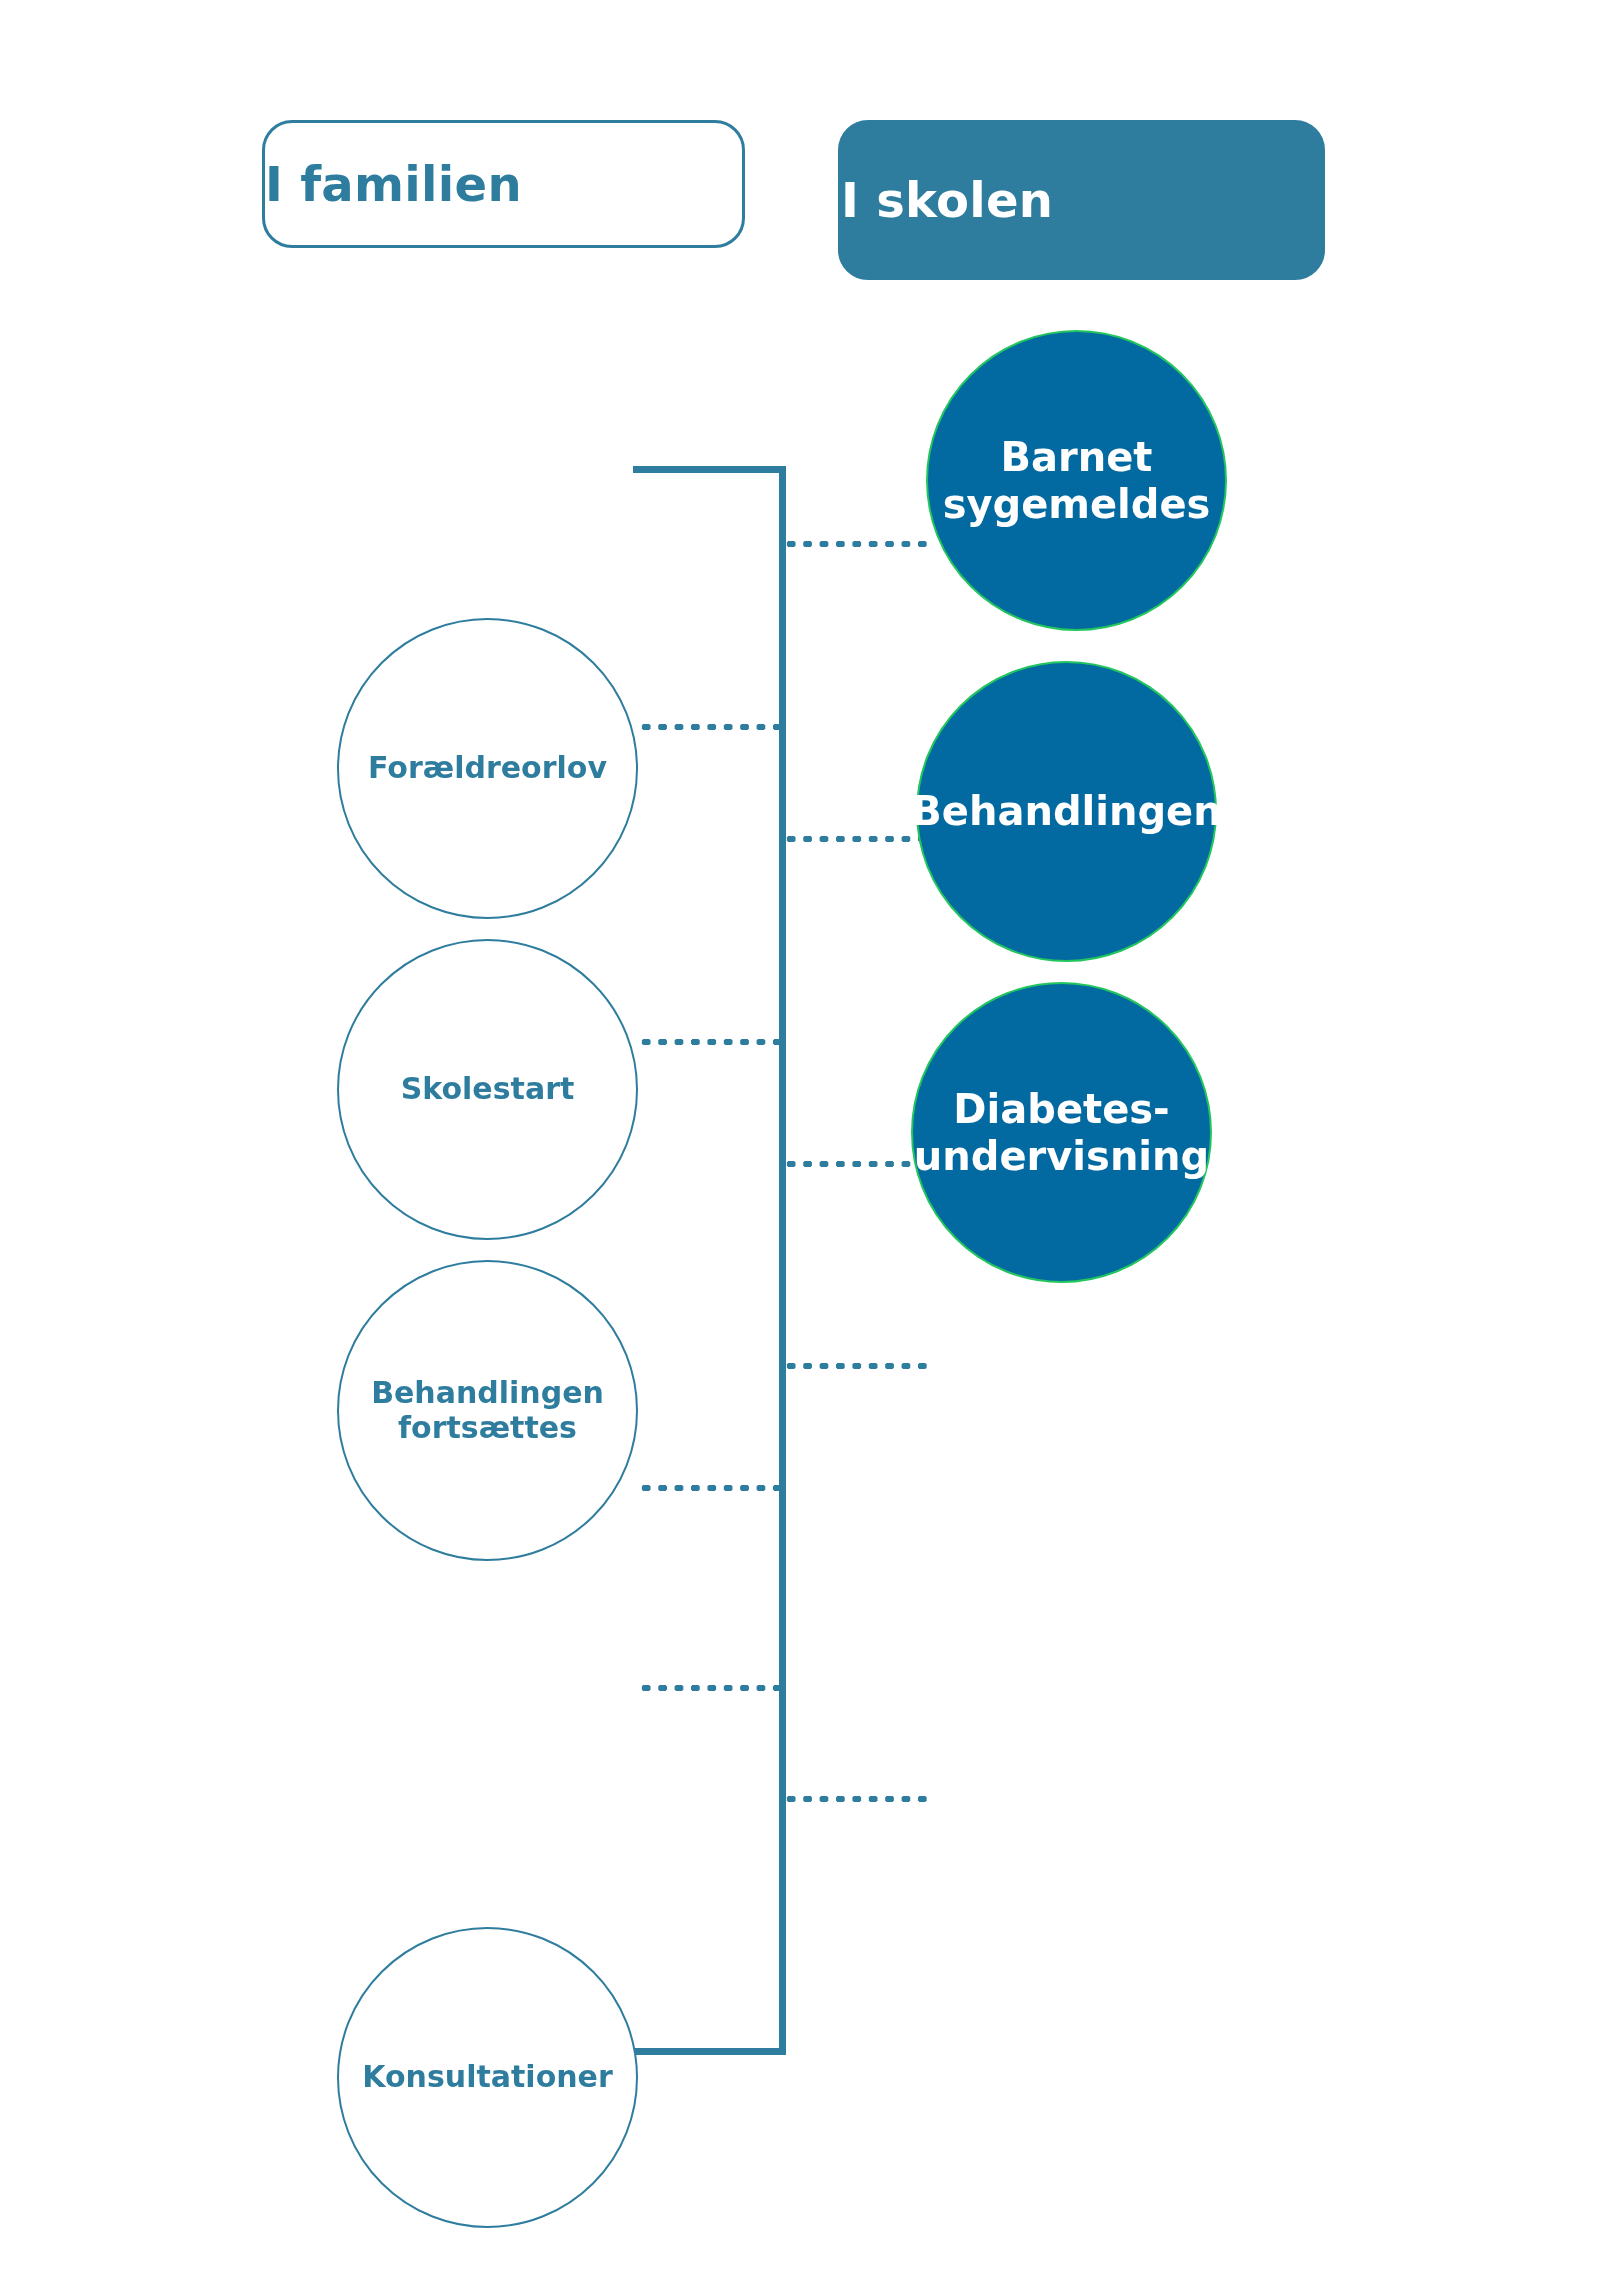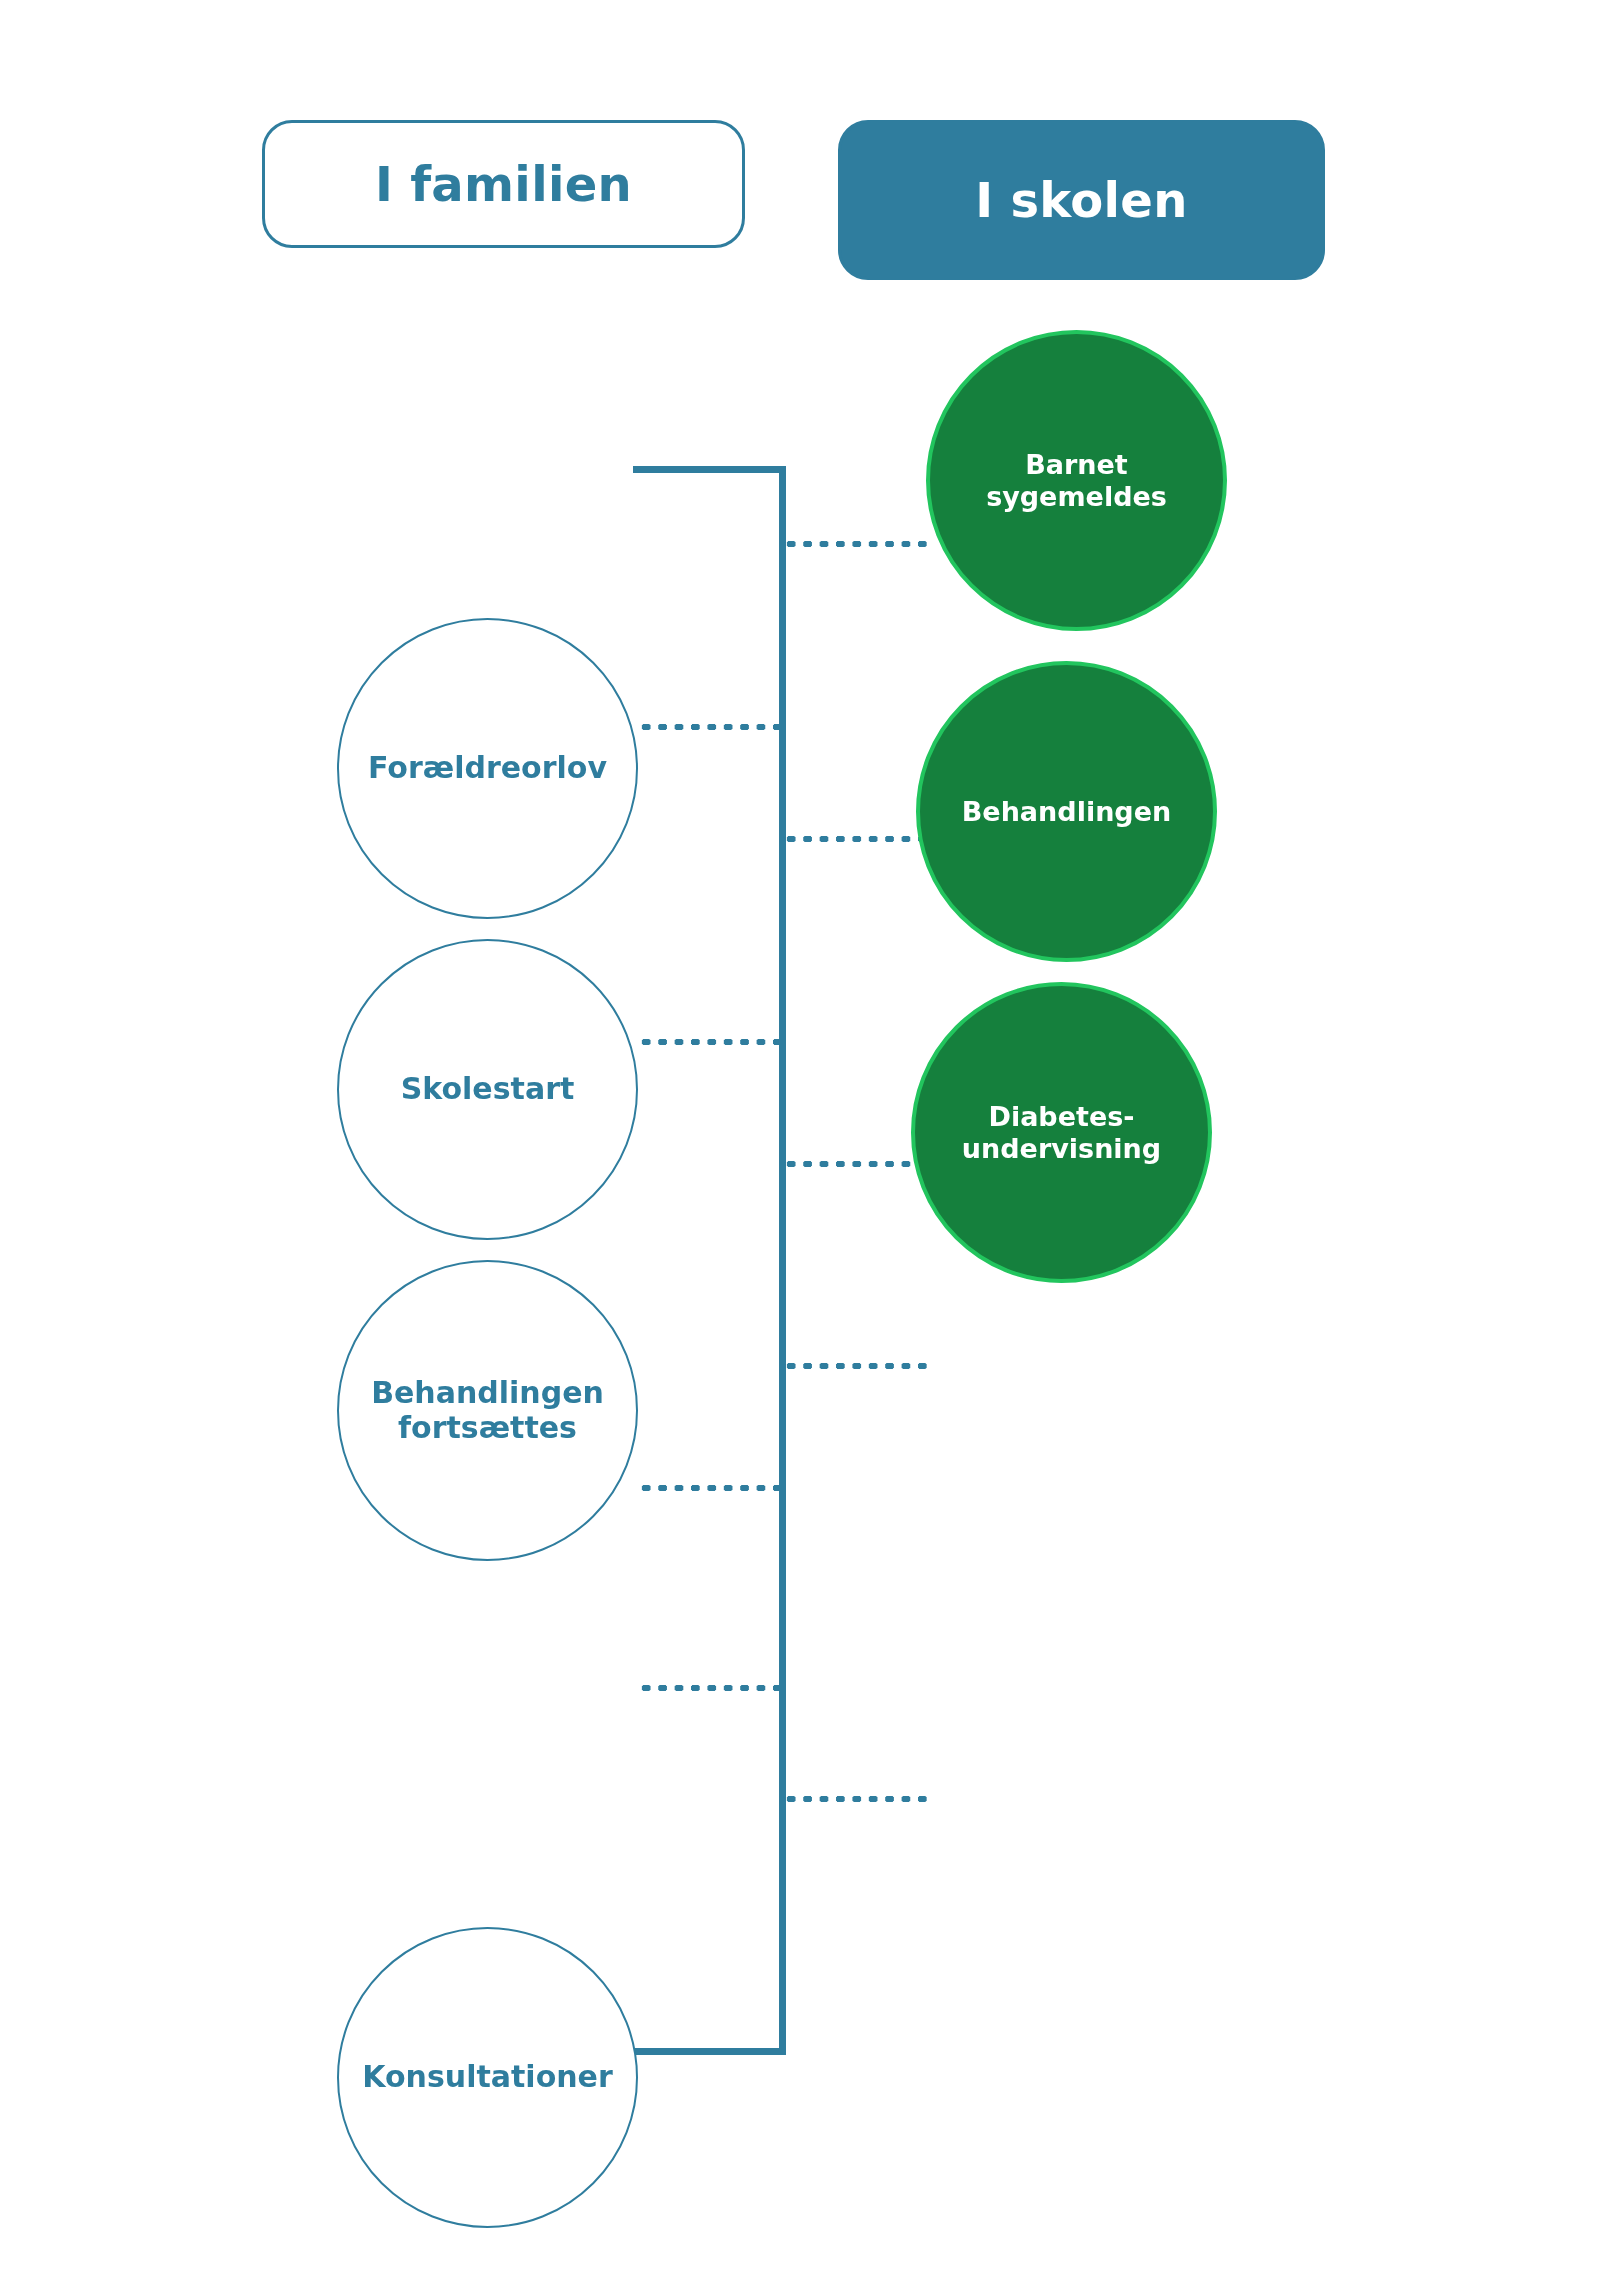--- a/index.html
+++ b/index.html
@@ -7,21 +7,21 @@
     width:1623px;height:2295px;
     background:#ffffff;
     font-family:"DejaVu Sans", sans-serif;
     overflow:hidden;
   }
   #stage{position:relative;width:1623px;height:2295px;}
 
   
   .pill{
     position:absolute;
-    display:flex;align-items:center;justify-content:center;
+    display:flex;align-items:center;
     border-radius:30px;
     box-sizing:border-box;
     font-weight:700;
     letter-spacing:0.3px;
     white-space:nowrap;
   }
   .pill.outline{
     background:#ffffff;
     border:3.3px solid #2f7d9e;
     color:#2f7d9e;
@@ -44,24 +44,24 @@
     font-weight:700;
     line-height:1.16;
   }
   .node.left{
     background:#ffffff;
     border:2px solid #2f7d9e;
     color:#2f7d9e;
     font-size:30px;
   }
   .node.right{
-    background:#15803d;
-    border:4px solid #22c55e;
+    background:#0369a1;
+    border:2px solid #22c55e;
     color:#ffffff;
-    font-size:27px;
+    font-size:40px;
   }
   .node .label{display:block;padding:0 22px;}
 
   
   .dots{
     position:absolute;
     height:5.9px;
     background-image:radial-gradient(circle, #2f7d9e 50%, rgba(0,0,0,0) 52%);
     background-size:16.4px 5.9px;
     background-repeat:repeat-x;

